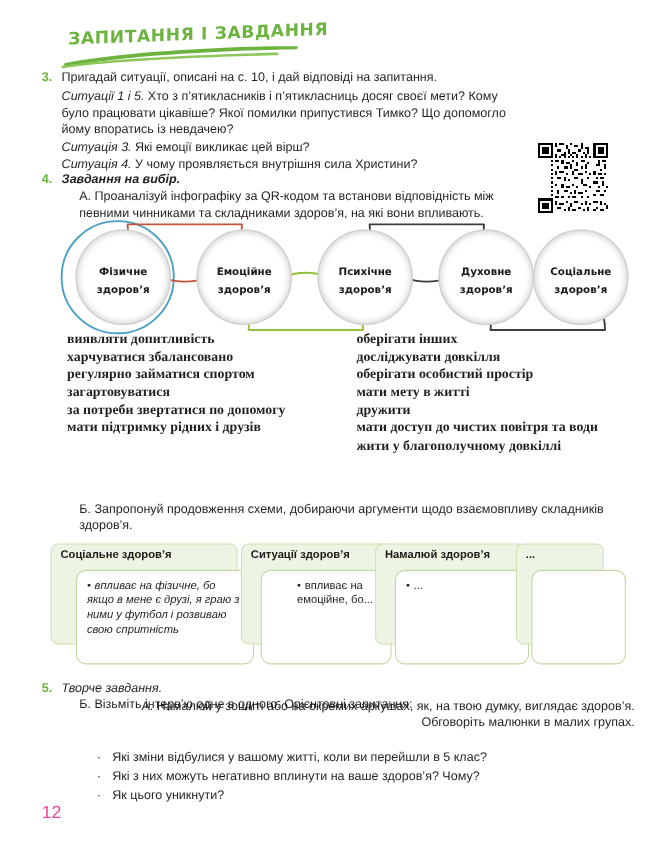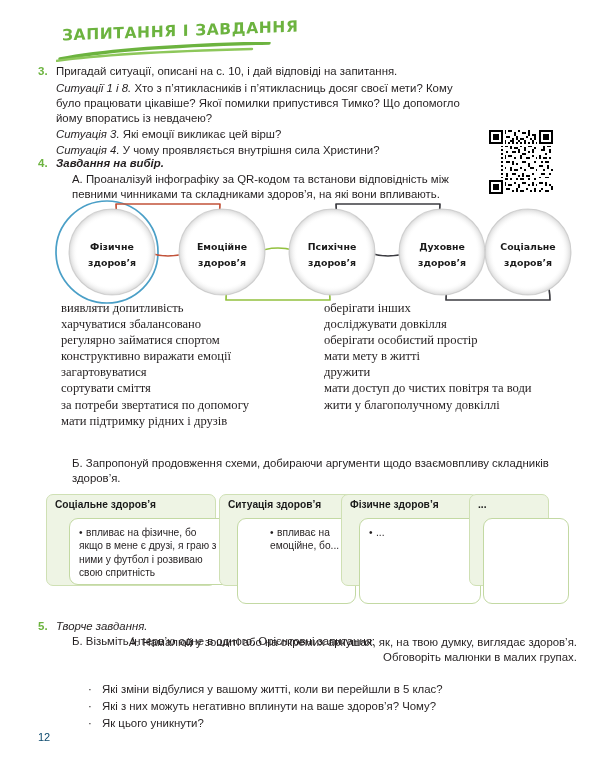--- a/index.html
+++ b/index.html
@@ -83,20 +83,21 @@
     text-anchor: middle;
   }
 
   
   .factor-col {
     position: absolute;
     font-family: "Liberation Serif", serif;
     font-size: 12.6px;
     line-height: 16.1px;
     color: #231f20;
+    font-weight: bold;
   }
   #factors-left  { left: 61px;  top: 300px; width: 265px; }
   #factors-right { left: 324px; top: 300px; width: 250px; }
 
   
   #scheme {
     position: absolute;
     left: 46px;
     top: 494px;
     width: 540px;
@@ -159,40 +160,40 @@
   .qbul .txt {
     display: block;
     margin-left: 14px;
   }
 
   
   #pageno {
     position: absolute;
     left: 38px;
     top: 731px;
-    font-size: 11px;
-    color: #0c4a6e;
+    font-size: 16px;
+    color: #ec4899;
   }
 </style>
 </head>
 <body>
 
 <div id="banner">
   <div id="banner-text">ЗАПИТАННЯ І ЗАВДАННЯ</div>
   <svg id="banner-swoosh" width="230" height="20" viewBox="0 0 230 20">
     <path d="M4 17 C 50 8, 130 3, 213 1" stroke="#6cb33f" stroke-width="3.4" fill="none" stroke-linecap="round"></path>
     <path d="M0 19 C 40 13, 120 9, 196 7" stroke="#8dc75a" stroke-width="2.4" fill="none" stroke-linecap="round"></path>
   </svg>
 </div>
 
 <div class="num" style="left:38px; top:65px;">3.</div>
 <div class="para" style="left:56px; top:64px; width:430px;">Пригадай ситуації, описані на с. 10, і дай відповіді на запитання.</div>
 
 <div class="para" style="left:56px; top:81px; width:420px;">
-  <span class="ital-lead">Ситуації 1 і 8.</span><span> Хто з п’ятикласників і п’ятикласниць досяг своєї мети?  Кому було працювати цікавіше? Якої помилки припустився Тимко? Що допомогло йому впоратись із невдачею?</span>
+  <span class="ital-lead">Ситуації 1 і 5.</span><span> Хто з п’ятикласників і п’ятикласниць досяг своєї мети?  Кому було працювати цікавіше? Якої помилки припустився Тимко? Що допомогло йому впоратись із невдачею?</span>
 </div>
 
 <div class="para" style="left:56px; top:127px; width:420px;">
   <span class="ital-lead">Ситуація 3.</span><span> Які емоції викликає цей вірш?</span>
 </div>
 
 <div class="para" style="left:56px; top:143px; width:420px;">
   <span class="ital-lead">Ситуація 4.</span><span> У чому проявляється внутрішня сила Христини?</span>
 </div>
 
@@ -392,23 +393,21 @@
     <text class="ring-label" x="412" y="70">здоров’я</text>
     <text class="ring-label" x="498" y="54">Соціальне</text>
     <text class="ring-label" x="498" y="70">здоров’я</text>
   </svg>
 </div>
 
 <div class="factor-col" id="factors-left">
   <div>виявляти допитливість</div>
   <div>харчуватися збалансовано</div>
   <div>регулярно займатися спортом</div>
-  <div>конструктивно виражати емоції</div>
   <div>загартовуватися</div>
-  <div>сортувати сміття</div>
   <div>за потреби звертатися по допомогу</div>
   <div>мати підтримку рідних і друзів</div>
 </div>
 
 <div class="factor-col" id="factors-right">
   <div>оберігати інших</div>
   <div>досліджувати довкілля</div>
   <div>оберігати особистий простір</div>
   <div>мати мету в житті</div>
   <div>дружити</div>
@@ -416,36 +415,36 @@
   <div>жити у благополучному довкіллі</div>
 </div>
 
 <div class="para" style="left:72px; top:456px; width:500px;">Б. Запропонуй продовження схеми, добираючи аргументи щодо взаємовпливу складників здоров’я.</div>
 
 <div id="scheme">
 
   <div class="sbox" style="left:0px; width:185px;">
     <div class="sbox-outer" style="left:0; top:0; width:170px; height:92px;"></div>
     <div class="sbox-title">Соціальне здоров’я</div>
-    <div class="sbox-inner" style="left:23px; top:24px; width:162px; height:67px;">
+    <div class="sbox-inner" style="left:23px; top:24px; width:162px; height:86px;font-style:italic;">
       <span class="bullet">•</span><span class="btext">впливає на фізичне, бо якщо в мене є друзі, я граю з ними у футбол і розвиваю свою спритність</span>
     </div>
   </div>
 
   <div class="sbox" style="left:173px; width:152px;">
     <div class="sbox-outer" style="left:0; top:0; width:137px; height:92px;"></div>
-    <div class="sbox-title">Ситуація здоров’я</div>
+    <div class="sbox-title">Ситуації здоров’я</div>
     <div class="sbox-inner" style="left:18px; top:24px; width:119px; height:86px;padding-left:32px;">
       <span class="bullet">•</span><span class="btext">впливає на емоційне, бо...</span>
     </div>
   </div>
 
   <div class="sbox" style="left:295px; width:150px;">
     <div class="sbox-outer" style="left:0; top:0; width:137px; height:92px;"></div>
-    <div class="sbox-title">Фізичне здоров’я</div>
+    <div class="sbox-title">Намалюй здоров’я</div>
     <div class="sbox-inner" style="left:18px; top:24px; width:122px; height:86px;">
       <span class="bullet">•</span><span class="btext">...</span>
     </div>
   </div>
 
   <div class="sbox" style="left:423px; width:115px;">
     <div class="sbox-outer" style="left:0; top:0; width:80px; height:92px;"></div>
     <div class="sbox-title">...</div>
     <div class="sbox-inner" style="left:14px; top:24px; width:86px; height:86px;">
       <span class="btext"></span>

